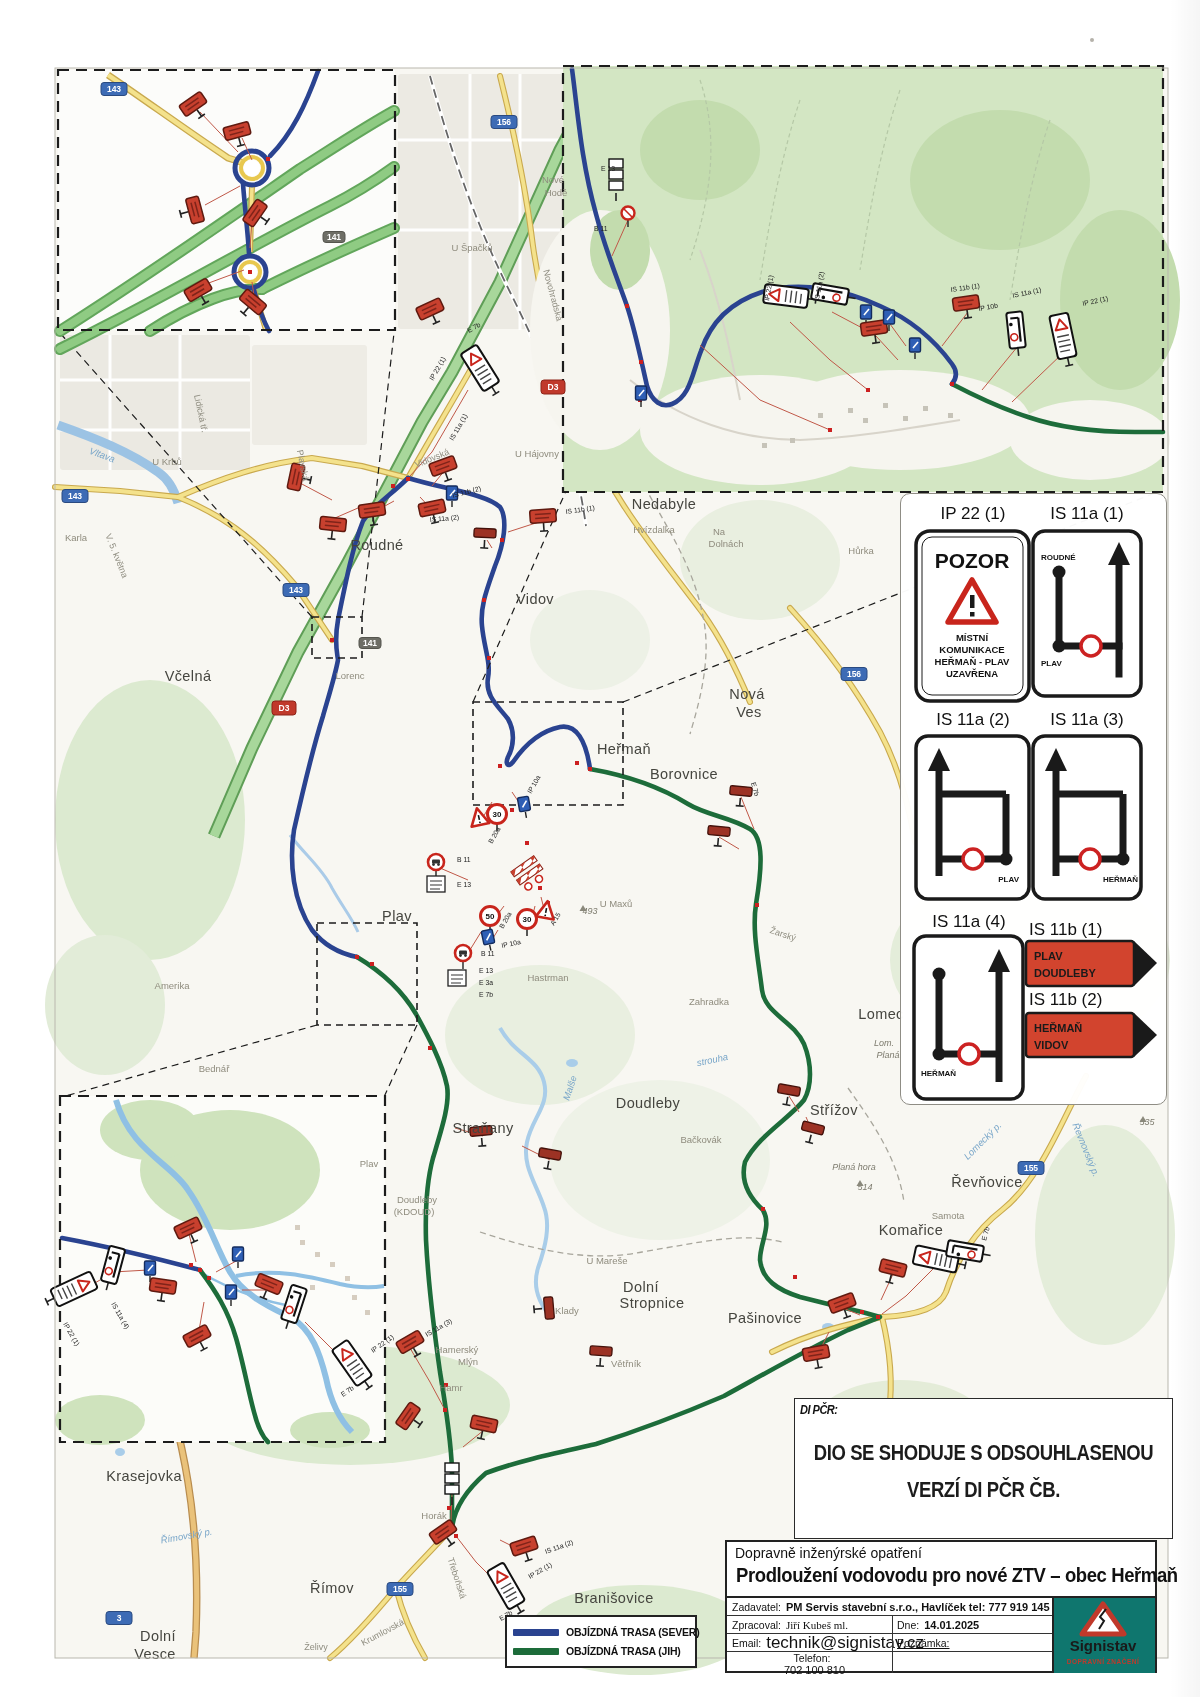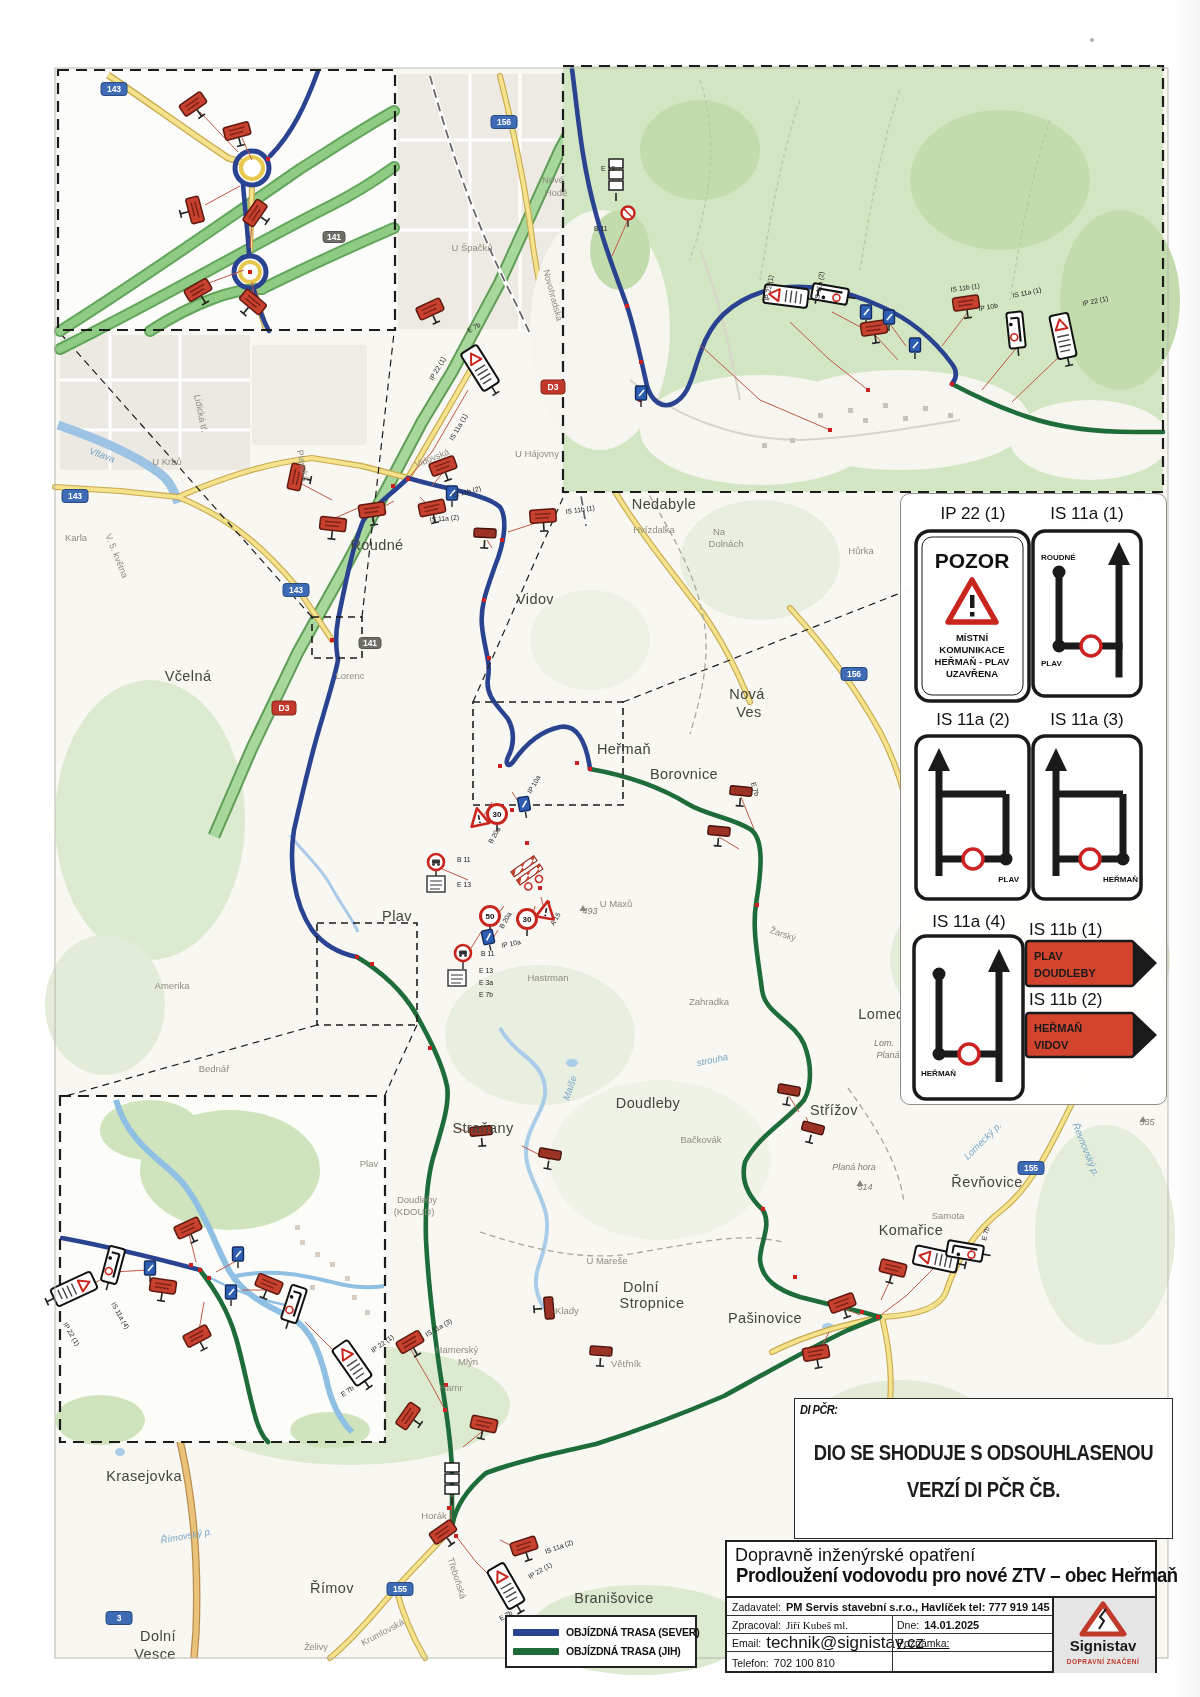--- a/index.html
+++ b/index.html
@@ -23,31 +23,31 @@
       border:1.5px solid #8f8d85;border-radius:10px;}
   
   #diBox{left:780px;top:1398px;width:377px;height:139px;background:#fff;border:1.5px solid #2a2a2a;margin-left:14px;}
   #diBox .lbl{position:absolute;left:5px;top:3px;font-size:11px;font-weight:bold;font-style:italic;
       letter-spacing:-.5px;color:#111;transform:scaleY(1.2);transform-origin:top left;}
   #diBox .body{position:absolute;left:0;top:36px;width:100%;text-align:center;
       font-size:18.5px;font-weight:bold;color:#1c1c1c;letter-spacing:-.4px;line-height:1.75;
       transform:scaleY(1.15);transform-origin:top center;}
   
   #titleBlock{left:725px;top:1540px;width:432px;height:133px;background:#fff;border:2px solid #222;box-sizing:border-box;}
-  #titleBlock .cat{position:absolute;left:8px;top:3px;font-size:18px;color:#111;}
+  #titleBlock .cat{position:absolute;left:8px;top:3px;font-size:14px;color:#111;}
   #titleBlock .ttl{position:absolute;left:9px;top:21px;font-size:18.5px;font-weight:bold;color:#111;
       letter-spacing:-.4px;white-space:nowrap;transform:scaleY(1.12);transform-origin:top left;}
   #tbTable{position:absolute;left:0;top:54px;width:327px;height:75px;border-top:2px solid #222;}
   .tbRow{position:absolute;left:0;width:100%;border-bottom:1px solid #333;box-sizing:border-box;}
   .tbCell{position:absolute;top:0;height:100%;font-size:10.5px;color:#111;white-space:nowrap;
       display:flex;align-items:center;padding-left:5px;box-sizing:border-box;}
   .tbCell b{margin-left:5px;font-size:11px;}
   .vline{position:absolute;top:18px;bottom:0;left:165px;width:0;border-left:1px solid #333;}
   #logoBox{position:absolute;right:0;top:54px;width:103px;height:77px;border-left:2px solid #222;
-      border-top:2px solid #222;background:#e5e5e5;box-sizing:border-box;}
+      border-top:2px solid #222;background:#0f766e;box-sizing:border-box;}
   
   #routeLegend{left:505px;top:1615px;width:192px;height:53px;background:#fff;border:2px solid #222;
       box-sizing:border-box;display:flex;flex-direction:column;justify-content:space-evenly;padding:2px 6px;}
   .rlRow{display:flex;align-items:center;gap:7px;}
   .rlSwatch{width:46px;height:7px;border-radius:1px;flex:0 0 auto;}
   .rlLabel{font-size:10.5px;font-weight:bold;color:#111;letter-spacing:-.2px;white-space:nowrap;}
   .speck{position:absolute;width:4px;height:4px;border-radius:50%;background:#b5b2aa;z-index:3;}
 </style>
 </head>
 <body>
@@ -1090,21 +1090,21 @@
       <div class="tbCell" style="left:0;width:165px;">
         <span>Email:</span>
         <b style="font-weight:normal;font-size:17px;">technik@signistav.cz</b>
       </div>
       <div class="tbCell" style="left:165px;width:162px;text-decoration:underline;">
         <span>Poznámka:</span>
         <b style="font-weight:normal;"></b>
       </div>
     </div>
     <div class="tbRow" style="top:54px;height:21px;border-bottom:none;">
-      <div class="tbCell" style="left:0;width:165px;">
+      <div class="tbCell" style="left:0;width:165px;flex-direction:column;">
         <span>Telefon:</span>
         <b style="font-weight:normal;font-size:11px;">702 100 810</b>
       </div>
     </div>
     <div class="vline"></div>
   </div>
   <div id="logoBox">
     <svg width="99" height="73" viewBox="0 0 99 73">
       <path d="M49,6 L70,36 L28,36 Z" fill="#fff" stroke="#c0392b" stroke-width="5" stroke-linejoin="round"></path>
       <path d="M45,31 L50,23 L46,19 L52,11" fill="none" stroke="#1a1a1a" stroke-width="2"></path>

